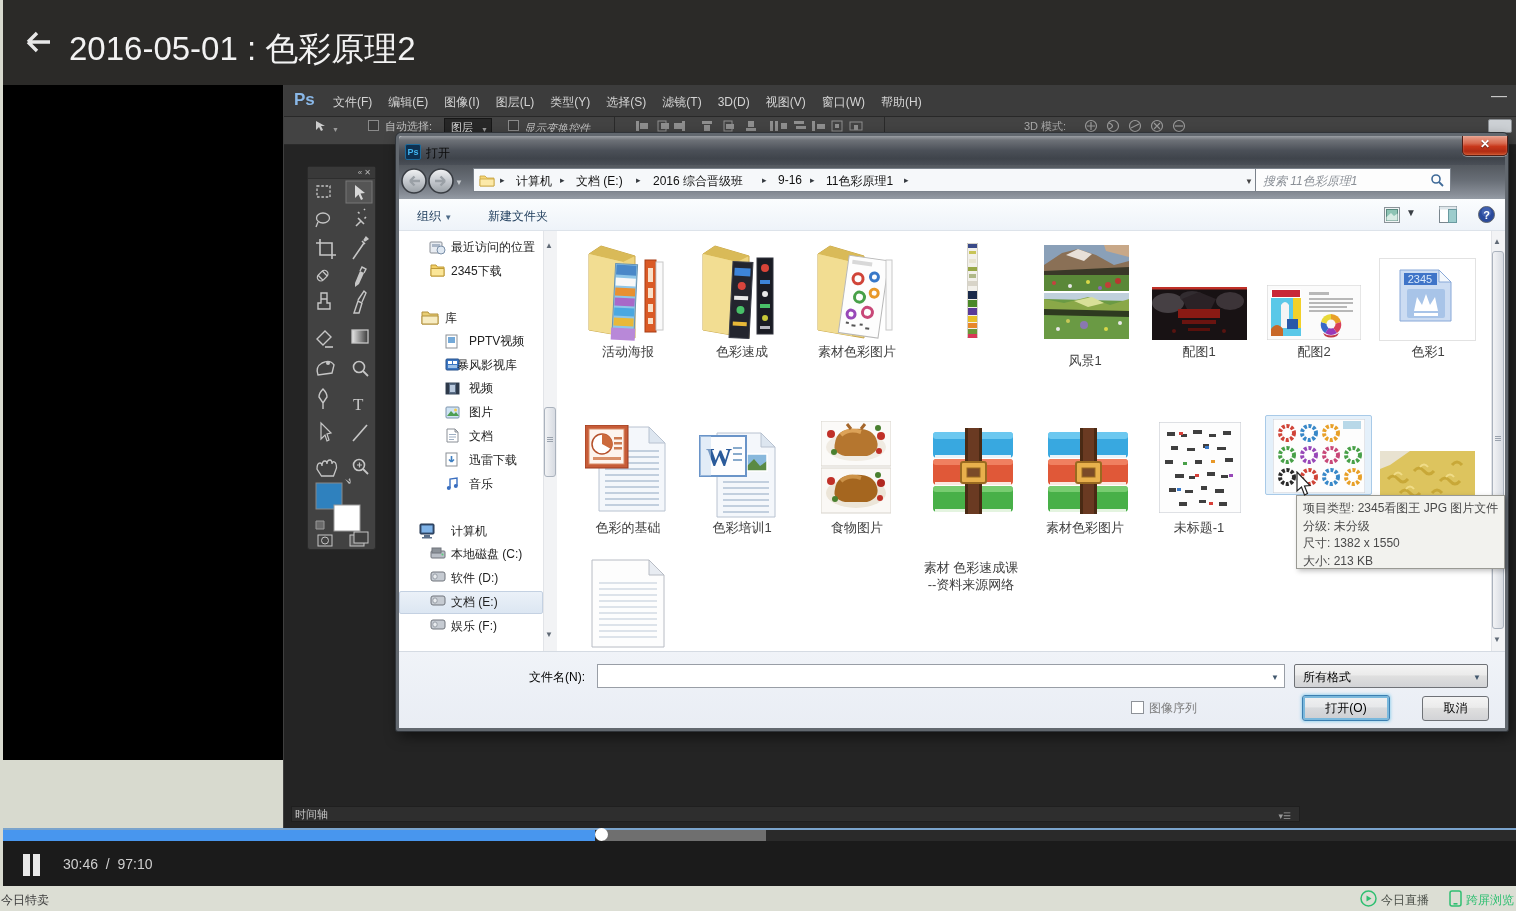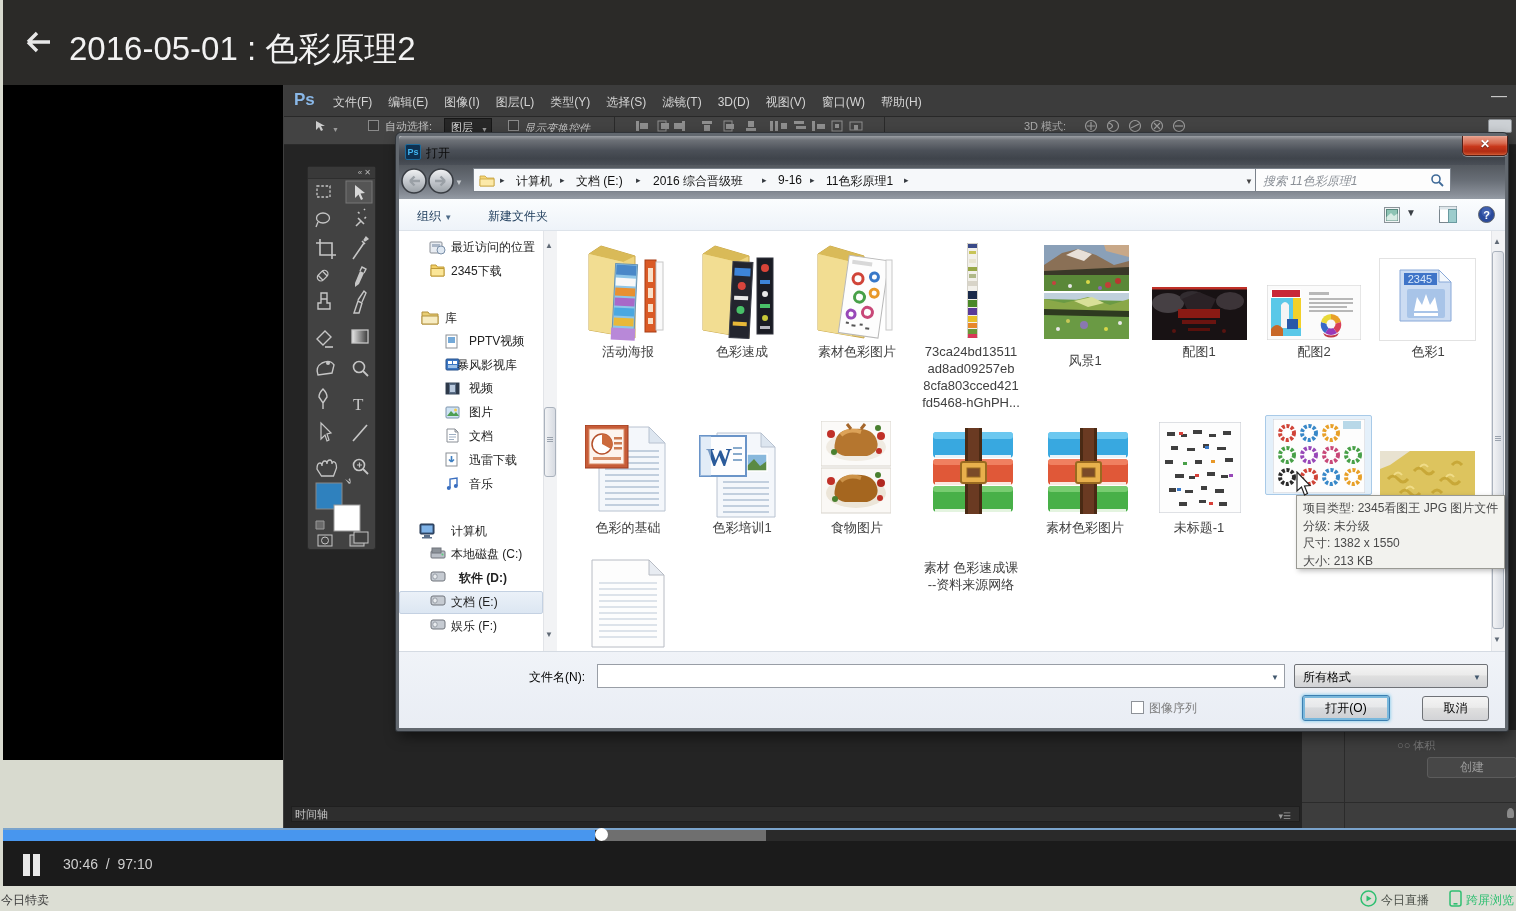--- a/index.html
+++ b/index.html
@@ -187,27 +187,20 @@
           <path d="M37 300 l6 4 l-2 1 Z M43 304 l-1 -5 l-1.5 1.5 Z" fill="#bbb"></path>
           <rect x="8" y="304" width="26" height="26" fill="#2f81be" stroke="#888"></rect>
           <rect x="26" y="326" width="26" height="26" fill="#fff" stroke="#999"></rect>
           <path d="M8 342 l8 0 l0 8 l-8 0 Z" fill="#6a6a6a" stroke="#999"></path>
           <rect x="10" y="356" width="14" height="11" fill="none" stroke="#c6c6c6"></rect>
             <circle cx="17" cy="361.5" r="3.5" fill="none" stroke="#c6c6c6"></circle>
           <rect x="42" y="356" width="14" height="11" fill="#5a5a5a" stroke="#c6c6c6"></rect>
             <rect x="46" y="353" width="14" height="11" fill="#3f3f3f" stroke="#c6c6c6"></rect>
         </svg>
       </div>
-      <div class="abs" id="rpanel">
-        <div class="abs" style="left:42px;top:0;width:1px;height:100px;background:#2b2b2b;"></div>
-        <span class="abs" style="left:95px;top:8px;color:#787878;font-size:11px;">○○ 体积</span>
-        <div class="abs" style="left:125px;top:27px;width:90px;height:21px;background:#474747;border:1px solid #5c5c5c;border-radius:3px;color:#9b9b9b;font-size:12px;text-align:center;line-height:19px;">创建</div>
-        <div class="abs" style="left:0;top:72px;width:215px;height:1px;background:#2b2b2b;"></div>
-        <div class="abs" style="left:205px;top:78px;width:7px;height:10px;border-radius:50% 50% 20% 20%;background:#8a8a8a;"></div>
-      </div>
       <div class="abs" id="timeline">&nbsp;时间轴<span style="position:absolute;right:8px;top:2px;color:#9a9a9a;font-size:9px;">▾☰</span></div>
 
       <div class="abs" id="dlg">
         <div class="abs" id="dlgtitle">
           <div class="abs" style="left:6px;top:8px;width:16px;height:16px;background:#0d3050;border:1px solid #1d6a9a;border-radius:2px;color:#41b4ef;font-size:9px;font-weight:bold;text-align:center;line-height:14px;">Ps</div>
           <div class="abs" style="left:27px;top:9px;font-size:12px;color:#0a0a0a;">打开</div>
           <div class="abs" id="xbtn" style="left:1063px;top:0px;width:46px;height:20px;background:linear-gradient(180deg,#e8a08c 0%,#d86a50 38%,#c8381c 55%,#b02c14 80%,#cc4c24 100%);border:1px solid #531e14;border-top:none;border-radius:0 0 5px 5px;color:#fff;font-size:12px;font-weight:bold;text-align:center;line-height:17px;text-shadow:0 1px 1px #58150d;box-shadow:0 1px 0 rgba(255,255,255,.4), inset 0 0 2px rgba(255,255,255,.35);">✕</div>
         </div>
         <div class="abs" id="dlgaddr">
           <div class="circbtn" style="left:2px;"><svg width="26" height="26" viewBox="0 0 26 26">
@@ -346,21 +339,21 @@
           <svg class="abs" style="left:31px;top:316px" width="16" height="14" viewBox="0 0 16 14">
               <rect x="1" y="4" width="14" height="7" rx="1" fill="#b9bec6" stroke="#70757c"></rect>
               <rect x="2" y="1" width="9" height="5" fill="#8c9299" stroke="#70757c"></rect>
               <circle cx="12.5" cy="7.5" r="1" fill="#58d07a"></circle>
             </svg>
           <span class="sideitem" style="left:52px;top:315px;">本地磁盘 (C:)</span>
           <svg class="abs" style="left:31px;top:340px" width="16" height="11" viewBox="0 0 16 11">
               <rect x="1" y="1" width="14" height="9" rx="2" fill="#c6cbd2" stroke="#70757c"></rect>
               <ellipse cx="5" cy="5.5" rx="2.2" ry="2.6" fill="#e8ebee" stroke="#9aa0a8"></ellipse>
             </svg>
-          <span class="sideitem" style="left:60px;top:339px;font-weight:bold;">软件 (D:)</span>
+          <span class="sideitem" style="left:52px;top:339px;">软件 (D:)</span>
           <svg class="abs" style="left:31px;top:364px" width="16" height="11" viewBox="0 0 16 11">
               <rect x="1" y="1" width="14" height="9" rx="2" fill="#c6cbd2" stroke="#70757c"></rect>
               <ellipse cx="5" cy="5.5" rx="2.2" ry="2.6" fill="#e8ebee" stroke="#9aa0a8"></ellipse>
             </svg>
           <span class="sideitem" style="left:52px;top:363px;">文档 (E:)</span>
           <svg class="abs" style="left:31px;top:388px" width="16" height="11" viewBox="0 0 16 11">
               <rect x="1" y="1" width="14" height="9" rx="2" fill="#c6cbd2" stroke="#70757c"></rect>
               <ellipse cx="5" cy="5.5" rx="2.2" ry="2.6" fill="#e8ebee" stroke="#9aa0a8"></ellipse>
             </svg>
           <span class="sideitem" style="left:52px;top:387px;">娱乐 (F:)</span>
@@ -454,21 +447,20 @@
               <rect x="2" y="31" width="7" height="4" fill="#b0b888"></rect>
               <rect x="1" y="38" width="9" height="5" fill="#d8d4c8"></rect>
             <rect x="1" y="48" width="9" height="8" fill="#1a2a4a"></rect>
               <rect x="1" y="57" width="9" height="7" fill="#4a8828"></rect>
               <rect x="1" y="65" width="9" height="7" fill="#5a3a98"></rect>
               <rect x="1" y="73" width="9" height="6" fill="#e8c028"></rect>
               <rect x="1" y="80" width="9" height="5" fill="#e88828"></rect>
               <rect x="1" y="86" width="9" height="5" fill="#6a9838"></rect>
               <rect x="1" y="91" width="9" height="4" fill="#d83858"></rect>
           </svg>
-          <div class="label" style="left:515px;top:112px;width:114px;">73ca24bd13511<br>ad8ad09257eb<br>8cfa803cced421<br>fd5468-hGhPH...</div>
           <div class="gi" style="left:645px;top:14px">
             <svg width="85" height="94" viewBox="0 0 85 94">
               <rect x="0" y="0" width="85" height="46" fill="#8aa0b8"></rect>
               <path d="M60 0 L85 0 L85 12 L62 6 Z" fill="#c8a888"></path>
               <path d="M0 20 L18 8 L34 4 L52 10 L70 20 L85 16 L85 30 L0 30 Z" fill="#8a7056"></path>
               <path d="M22 10 L34 4 L48 9 L40 16 Z" fill="#e8e0d8"></path>
               <path d="M0 26 L85 22 L85 30 L0 32 Z" fill="#3a3828"></path>
               <rect x="0" y="30" width="85" height="16" fill="#5a8838"></rect>
               <g>
                   <circle cx="10" cy="38" r="2" fill="#c84040"></circle>

